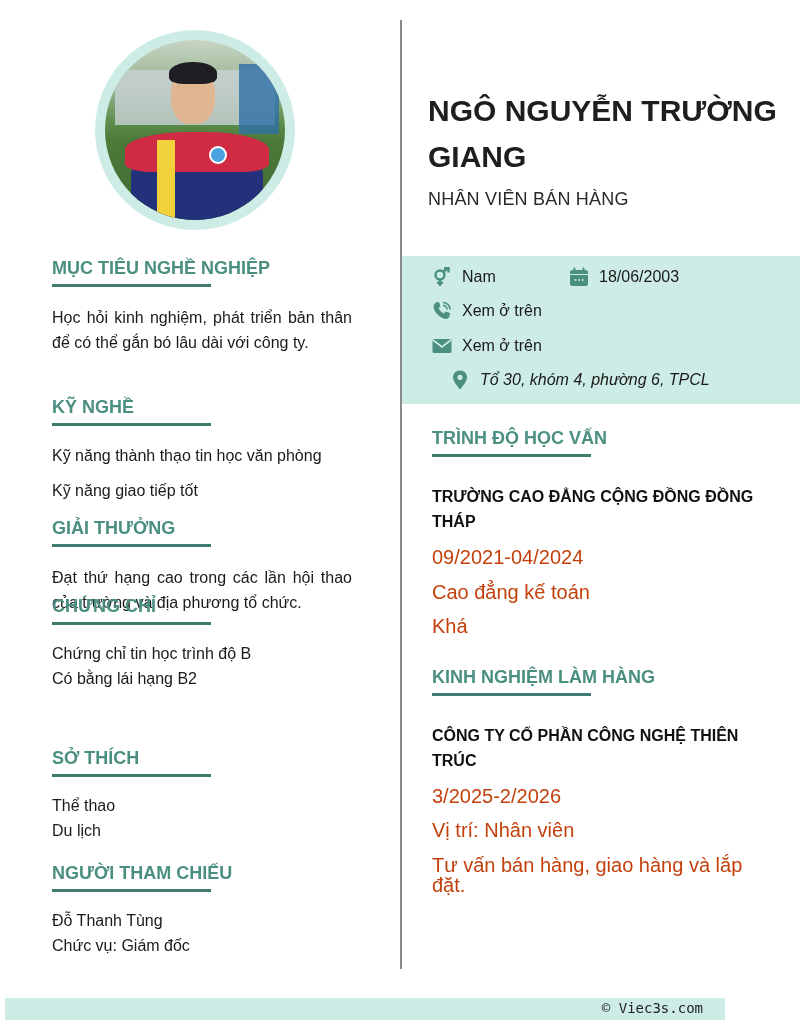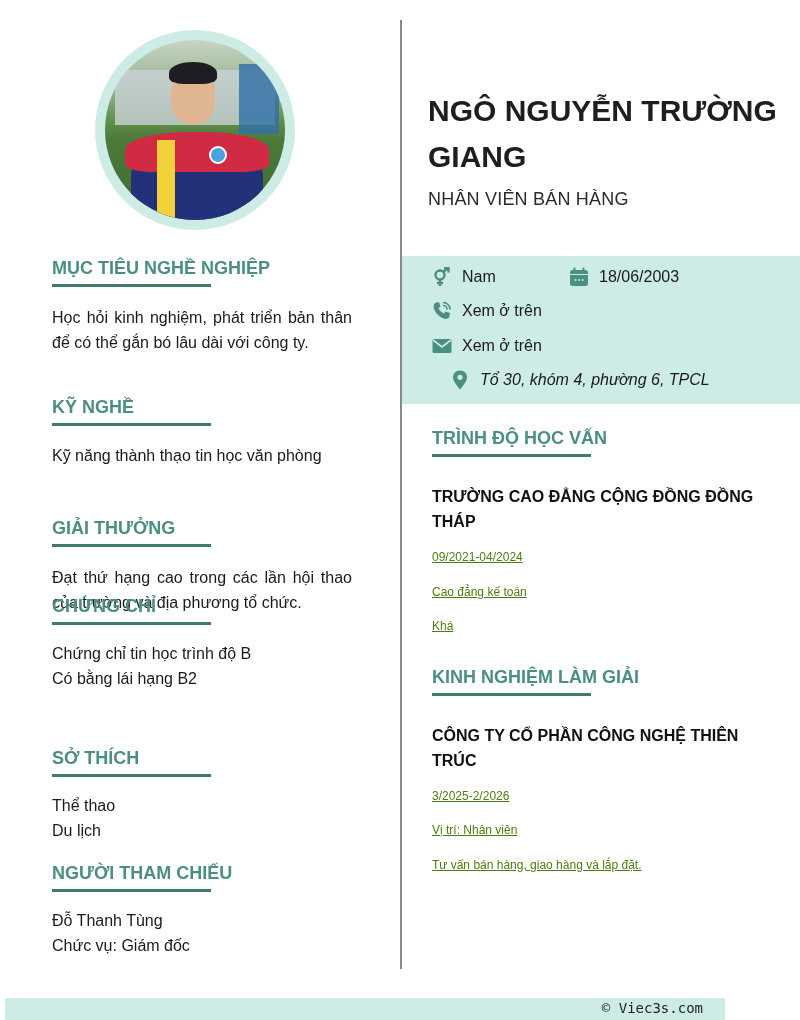--- a/index.html
+++ b/index.html
@@ -33,21 +33,21 @@
     .job { position: absolute; left: 428px; top: 189px; font-size: 18px; color: #2a2a2a; letter-spacing: .2px; }
 
     .contact { position: absolute; left: 402px; top: 256px; width: 425px; height: 148px; background: #cdece6; }
     .crow { position: absolute; display: flex; align-items: center; font-size: 16px; color: #1a1a1a; }
     .crow .ic { width: 20px; height: 20px; margin-right: 10px; display: flex; align-items: center; justify-content: center; }
     .crow svg { display: block; }
 
     .rsec { position: absolute; left: 432px; width: 340px; }
     .r-title-bar { width: 159px; height: 3px; background: #3f7a6e; margin-top: 5px; }
     .org { font-weight: bold; font-size: 16px; line-height: 25px; color: #111; }
-    .rline { font-size: 12px; line-height: 20px; color: #4d7c0f; text-decoration: underline; }
+    .rline { font-size: 20px; line-height: 20px; color: #c2410c; }
 
     .footer { position: absolute; left: 5px; top: 998px; width: 720px; height: 22px; background: #cdece6; }
     .footer span { position: absolute; right: 22px; top: 2px; font-family: "DejaVu Sans Mono", "Liberation Mono", monospace; font-size: 14px; color: #222; }
   </style>
 </head>
 <body>
 
 <div>
 
   <div class="divider"></div>
@@ -69,20 +69,21 @@
     <div class="sec" style="top:258px;">
       <div class="section-title">MỤC TIÊU NGHỀ NGHIỆP</div>
       <div class="title-bar"></div>
       <div class="body-text justify" style="margin-top:19px;">Học hỏi kinh nghiệm, phát triển bản thân để có thể gắn bó lâu dài với công ty.</div>
     </div>
 
     <div class="sec" style="top:397px;">
       <div class="section-title">KỸ NGHỀ</div>
       <div class="title-bar"></div>
       <div class="body-text" style="margin-top:18px;">Kỹ năng thành thạo tin học văn phòng</div>
+      <div class="body-text" style="margin-top:10px;">Kỹ năng giao tiếp tốt</div>
     </div>
 
     <div class="sec" style="top:518px;">
       <div class="section-title">GIẢI THƯỞNG</div>
       <div class="title-bar"></div>
       <div class="body-text justify" style="margin-top:19px;">Đạt thứ hạng cao trong các lần hội thao của trường và địa phương tổ chức.</div>
     </div>
 
     <div class="sec" style="top:596px;">
       <div class="section-title">CHỨNG CHỈ</div>
@@ -171,21 +172,21 @@
   <div class="rsec" style="top:428px;">
     <div class="section-title">TRÌNH ĐỘ HỌC VẤN</div>
     <div class="r-title-bar"></div>
     <div class="org" style="margin-top:27px;">TRƯỜNG CAO ĐẲNG CỘNG ĐỒNG ĐỒNG THÁP</div>
     <div class="rline" style="margin-top:13px;">09/2021-04/2024</div>
     <div class="rline" style="margin-top:15px;">Cao đẳng kế toán</div>
     <div class="rline" style="margin-top:14px;">Khá</div>
   </div>
 
   <div class="rsec" style="top:667px;">
-    <div class="section-title">KINH NGHIỆM LÀM GIẢI</div>
+    <div class="section-title">KINH NGHIỆM LÀM HÀNG</div>
     <div class="r-title-bar"></div>
     <div class="org" style="margin-top:27px;">CÔNG TY CỔ PHẦN CÔNG NGHỆ THIÊN TRÚC</div>
     <div class="rline" style="margin-top:13px;">3/2025-2/2026</div>
     <div class="rline" style="margin-top:14px;">Vị trí: Nhân viên</div>
     <div class="rline" style="margin-top:15px;">Tư vấn bán hàng, giao hàng và lắp đặt.</div>
   </div>
 
   <div class="footer">
     <span>© Viec3s.com</span>
   </div>

